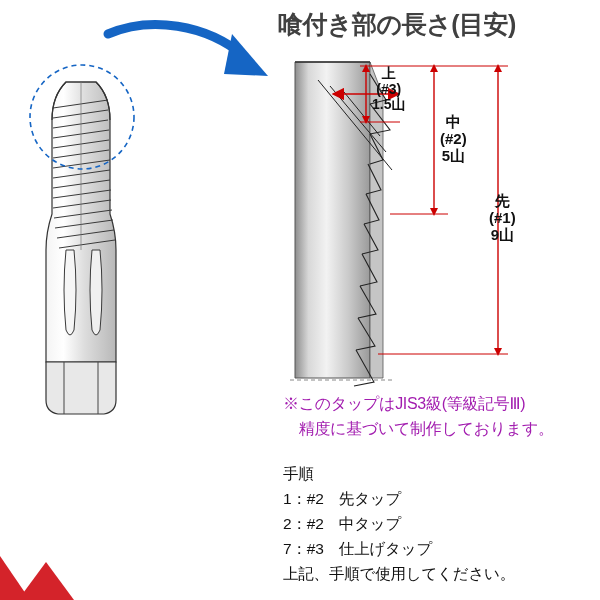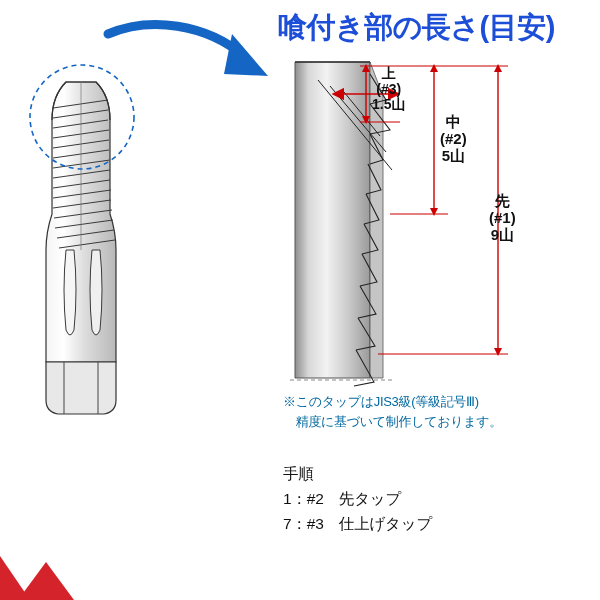--- a/index.html
+++ b/index.html
@@ -21,43 +21,43 @@
     height: 600px;
   }
   .svg-layer {
     position: absolute;
     left: 0; top: 0;
   }
   .title {
     position: absolute;
     left: 278px;
     top: 8px;
-    font-size: 29px;
+    font-size: 25px;
     font-weight: bold;
-    color: #1d4ed8;
+    color: #404040;
     letter-spacing: -0.5px;
     white-space: nowrap;
   }
   .lbl {
     position: absolute;
     color: #111111;
     font-weight: bold;
     text-align: center;
     line-height: 1.12;
     white-space: pre-line;
   }
   .lbl-ue   { left: 372px; top: 66px;  font-size: 14px; }
   .lbl-naka { left: 440px; top: 114px; font-size: 15px; }
   .lbl-saki { left: 489px; top: 193px; font-size: 15px; }
   .note {
     position: absolute;
     left: 283px;
     top: 392px;
-    font-size: 13px;
-    color: #0369a1;
+    font-size: 16px;
+    color: #a21caf;
     line-height: 1.55;
     white-space: pre-line;
     letter-spacing: -0.3px;
   }
   .steps {
     position: absolute;
     left: 283px;
     top: 461px;
     font-size: 15.5px;
     color: #111111;
@@ -202,16 +202,18 @@
   <div class="lbl lbl-saki">先
 (#1)
 9山</div>
 
   <div class="note">※このタップはJIS3級(等級記号Ⅲ)
 　精度に基づいて制作しております。</div>
 
   <div class="steps">
     <div>手順</div>
     <div>1：#2　先タップ</div>
+    <div>2：#2　中タップ</div>
     <div>7：#3　仕上げタップ</div>
+    <div>上記、手順で使用してください。</div>
   </div>
 
 </div>
 
 </body></html>

